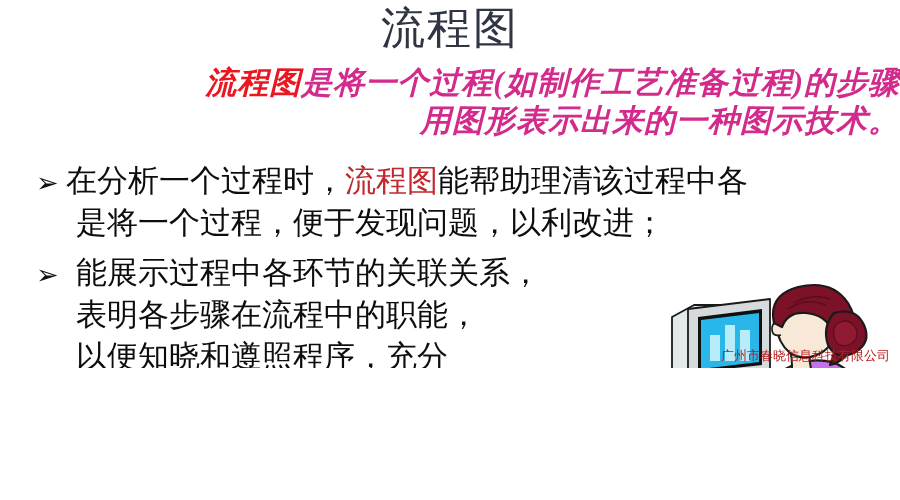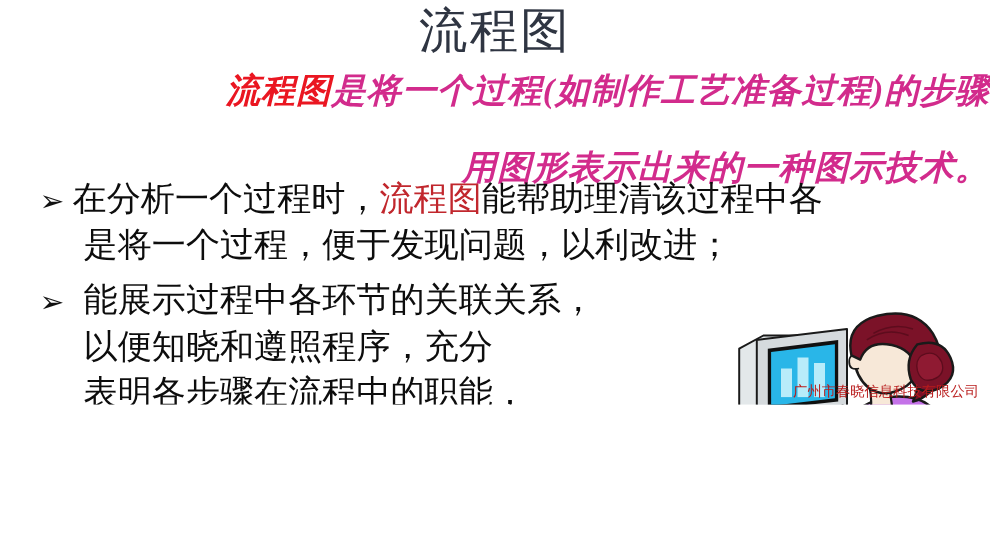--- a/index.html
+++ b/index.html
@@ -42,21 +42,21 @@
     text-align: right;
     font-family: "Liberation Serif", "DejaVu Serif", serif;
     font-weight: bold;
     font-style: italic;
     font-size: 31px;
     line-height: 38px;
     letter-spacing: 1px;
     color: #d22b8c;
     white-space: nowrap;
   }
-  .subtitle .line2 { padding-left: 10px; margin-top: 32px; }
+  .subtitle .line2 { padding-left: 10px; }
   .kw-red-bright { color: #ea1621; }
 
   
   .bullets {
     position: absolute;
     top: 160px;
     left: 28px;
     width: 850px;
   }
   .bullet-item {
@@ -125,22 +125,22 @@
       <div class="bullet-body">
         <span class="ln"><span>在分析一个过程时，</span><span class="kw-red-brick">流程图</span><span>能帮助理清该过程中各</span></span>
         <span class="ln indent">是将一个过程，便于发现问题，以利改进；</span>
       </div>
     </div>
 
     <div class="bullet-item">
       <span class="bullet-marker">➢</span>
       <div class="bullet-body">
         <span class="ln indent">能展示过程中各环节的关联关系，</span>
+        <span class="ln indent">表明各步骤在流程中的职能，</span>
         <span class="ln indent">以便知晓和遵照程序，充分</span>
-        <span class="ln indent">表明各步骤在流程中的职能，</span>
       </div>
     </div>
 
   </div>
 
   <div class="clipart">
     <svg viewBox="0 0 250 185" width="250" height="185" xmlns="http://www.w3.org/2000/svg">
 
       <path d="M8,108 L118,88 L210,88 L210,104 L96,128 L8,128 Z" fill="#bfe0bf" stroke="#1a1a1a" stroke-width="1.6" stroke-linejoin="round"></path>
       <path d="M8,128 L96,128 L96,140 L8,140 Z" fill="#bfe0bf" stroke="#1a1a1a" stroke-width="1.6" stroke-linejoin="round"></path>

